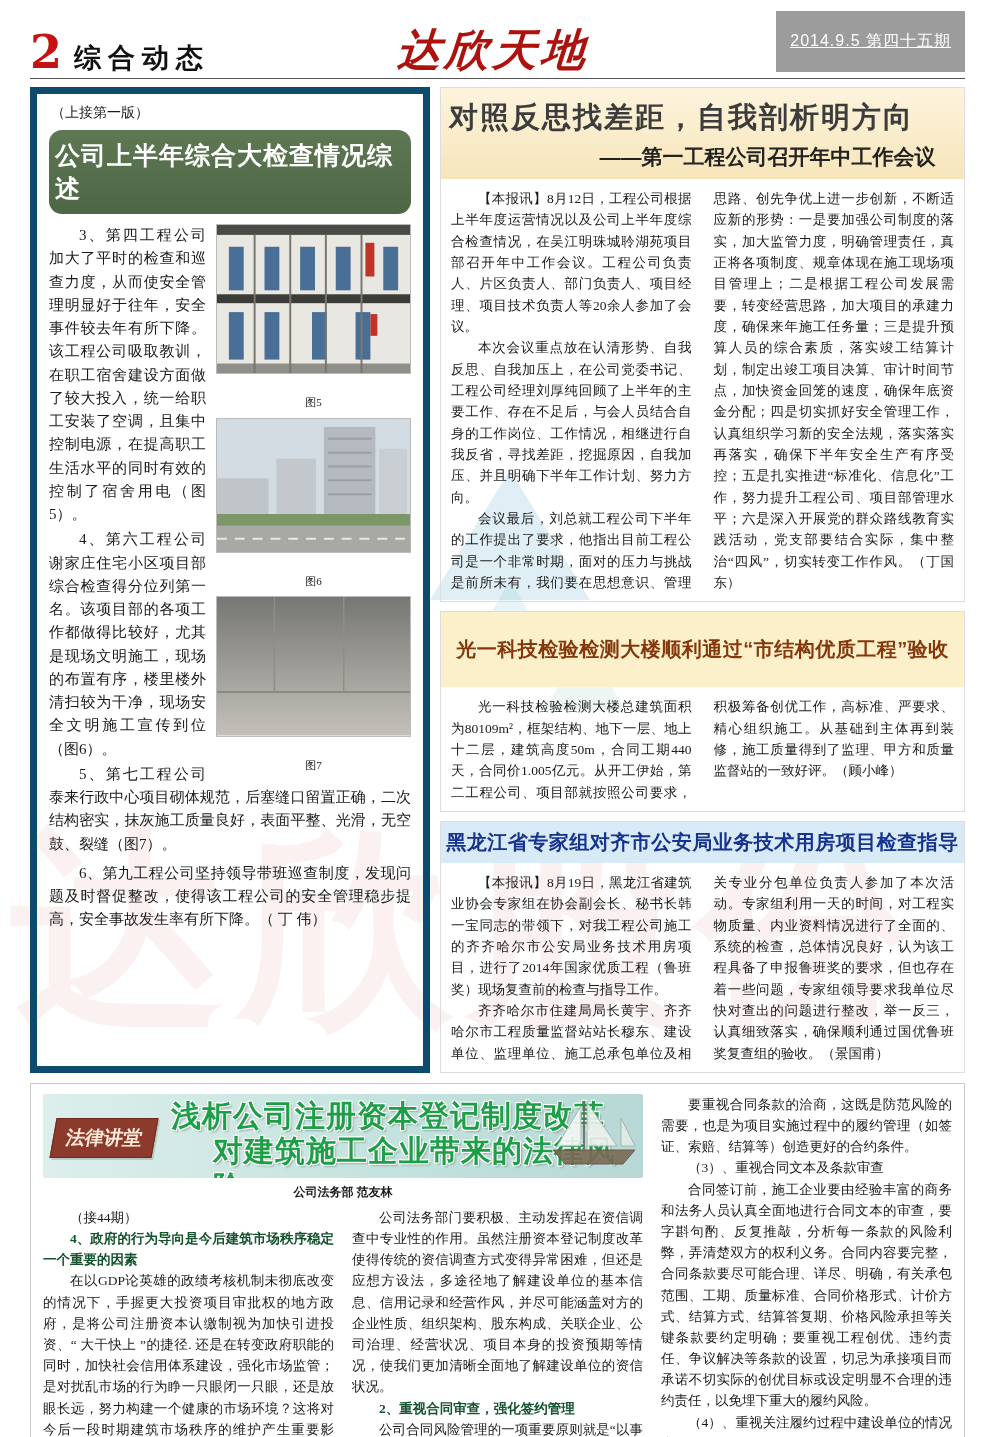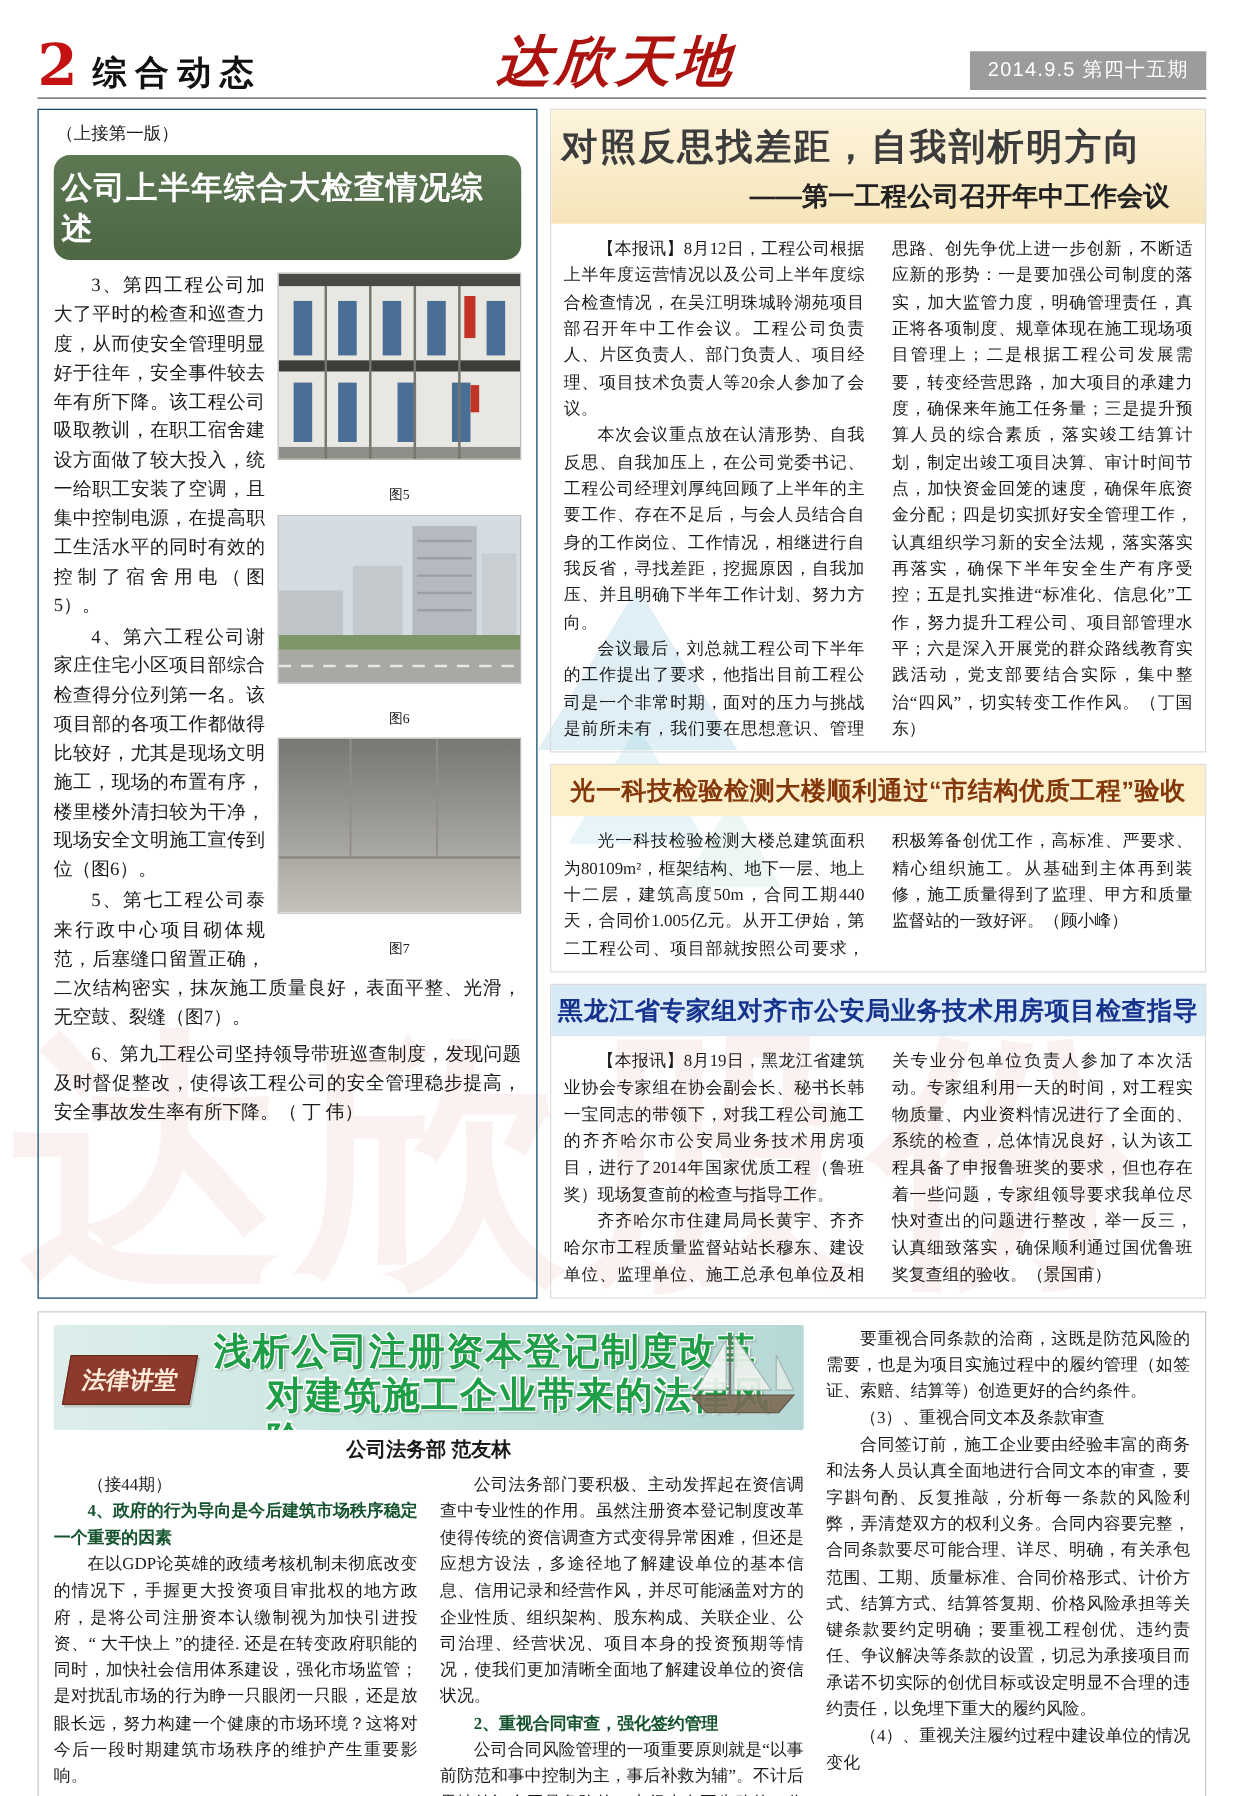--- a/index.html
+++ b/index.html
@@ -22,64 +22,64 @@
   .tri3 { top:640px; left:545px; border-left:40px solid transparent; border-right:40px solid transparent; border-bottom:70px solid rgba(150,210,190,0.18); }
   .content { position:relative; z-index:1; }
 
   
   .hdr { display:flex; align-items:flex-end; justify-content:space-between; padding-top:20px; height:72px; }
   .hdr-left { display:flex; align-items:flex-end; }
   .page-num { color:#c41212; font-size:46px; font-weight:bold; line-height:0.85; font-family:"DejaVu Serif",serif; }
   .section-title { font-size:27px; font-weight:bold; letter-spacing:7px; margin-left:12px; color:#111; line-height:1; }
   .masthead { font-family:"DejaVu Serif","Liberation Serif",serif; font-style:italic; font-weight:bold;
     font-size:44px; color:#ad130e; line-height:1; transform:skewX(-4deg); letter-spacing:4px; }
-  .issue-box { background:#9c9c9c; color:#fff; font-size:16px; padding:5px 14px; letter-spacing:1px; }
+  .issue-box { background:#9c9c9c; color:#fff; font-size:16px; padding:20px 14px; letter-spacing:1px;text-decoration:underline; }
   .hdr-rule { border-bottom:1px solid #555; margin-top:6px; margin-bottom:8px; }
 
   
   .top-grid { display:grid; grid-template-columns:400px 1fr; gap:10px; }
   .serif { font-family:"Liberation Serif","DejaVu Serif",serif; }
 
-  .left-box { border:1px solid #0c4a6e; padding:8px 12px 10px 12px; background:transparent; }
+  .left-box { border:7px solid #0c4a6e; padding:8px 12px 10px 12px; background:transparent; }
   .continued-note { font-size:14px; margin:2px 0 8px 2px; font-family:"Liberation Serif",serif; }
   .green-bar { background:linear-gradient(180deg,#5e7854,#4d6644); color:#fff; font-weight:bold;
     font-size:25px; letter-spacing:1px; padding:9px 6px; margin-bottom:10px;border-radius:13px; }
   .left-body { font-size:15px; line-height:1.55; text-align:justify; }
   .left-body p { text-indent:2em; margin-bottom:2px; }
   .photo-strip { float:right; width:195px; margin-left:10px; margin-bottom:2px; }
   .photo-strip figure { margin:0 0 6px 0; }
   .photo-strip svg { display:block; width:100%; border:1px solid #bbb; }
   .photo-cap { text-align:center; font-size:11px; padding-top:20px; font-family:"Liberation Serif",serif; }
   .full-para { clear:both; padding-top:4px; }
 
   .right-col { display:flex; flex-direction:column; gap:9px; }
   .article { border:1px solid #ddd; }
   .a1-head { background:linear-gradient(180deg,#fdf4dd,#f7e5ba); padding:10px 8px 8px 8px; }
   .a1-title { text-align:left; font-size:29px; font-weight:bold; color:#3c3c3c; letter-spacing:2px; }
   .a1-sub { text-align:center; font-size:21px; font-weight:bold; color:#222; margin-top:5px; padding-left:130px; }
   .art-body { columns:2; column-gap:22px; font-size:13.5px; line-height:1.58; text-align:justify; padding:9px 10px 8px 10px; font-family:"Liberation Serif","DejaVu Serif",serif; }
   .art-body p { text-indent:2em; }
-  .a2-title { background:#fcf0ca; color:#84370a; font-weight:bold; font-size:20px; text-align:center; padding:7px 2px; letter-spacing:0.5px; }
+  .a2-title { background:#fcf0ca; color:#84370a; font-weight:bold; font-size:20px; text-align:center; padding:24px 2px; letter-spacing:0.5px; }
   .a3-title { background:#d9eaf7; color:#16338e; font-weight:bold; font-size:20px; text-align:center; padding:7px 2px; letter-spacing:0.5px; }
 
   
   .law { margin-top:10px; border:1px solid #ccc; padding:10px 12px 12px 12px;
     display:grid; grid-template-columns:1fr 1fr 1fr; column-gap:18px; grid-template-rows:auto 1fr; }
   .law-banner-wrap { grid-column:1 / 3; grid-row:1; margin-bottom:6px; }
   .law-banner { position:relative; height:84px; overflow:hidden; border-radius:2px;
     background:linear-gradient(90deg,#ddeeec 0%,#c5e3de 55%,#b7d8d6 100%); }
   .law-badge { position:absolute; left:10px; top:24px; background:#8c3a2c; color:#ffe9d8;
     font-size:19px; font-weight:bold; padding:6px 12px; transform:skewX(-10deg);
     border:1px solid #6e2a1f; box-shadow:2px 2px 0 rgba(0,0,0,0.15); }
   .law-titles { position:absolute; left:128px; top:4px; line-height:1.18; }
   .law-t { color:#1f9e48; font-weight:bold; font-size:30px; letter-spacing:1px;
     text-shadow:-1px -1px 0 #fff,1px -1px 0 #fff,-1px 1px 0 #fff,1px 1px 0 #fff,2px 2px 2px rgba(0,0,0,0.25); }
   .law-t2 { margin-left:42px; }
   .ship { position:absolute; right:6px; top:6px; width:86px; height:72px; opacity:0.9; }
-  .law-byline { text-align:center; font-weight:bold; font-size:16px; margin-top:6px; font-family:"Liberation Serif",serif; }
+  .law-byline { text-align:center; font-weight:bold; font-size:12px; margin-top:6px; font-family:"Liberation Serif",serif; }
   .law-col { font-size:13.5px; line-height:1.57; text-align:justify; font-family:"Liberation Serif","DejaVu Serif",serif; }
   .law-col p { text-indent:2em; }
   .law-col .gh { color:#14532d; font-weight:bold; }
   .law-c1 { grid-column:1; grid-row:2; }
   .law-c2 { grid-column:2; grid-row:2; }
   .law-c3 { grid-column:3; grid-row:1 / 3; }
 </style>
 </head>
 <body>
 

